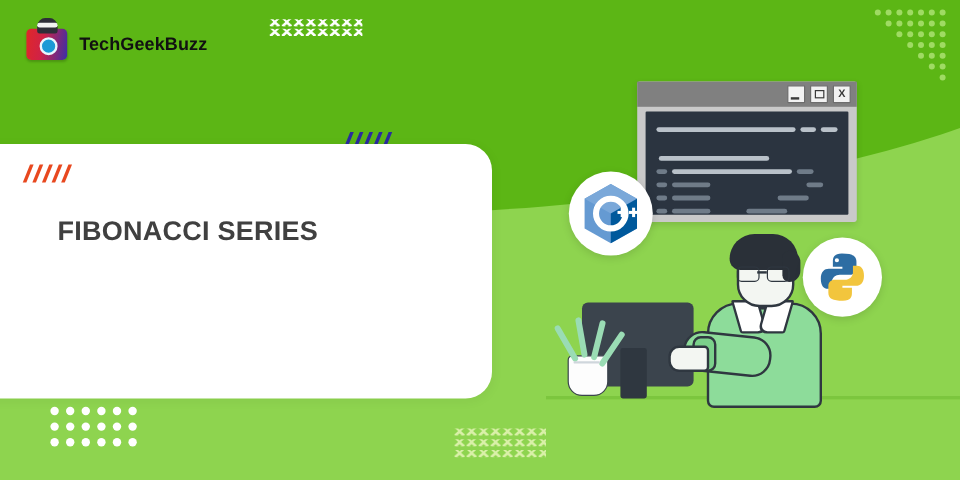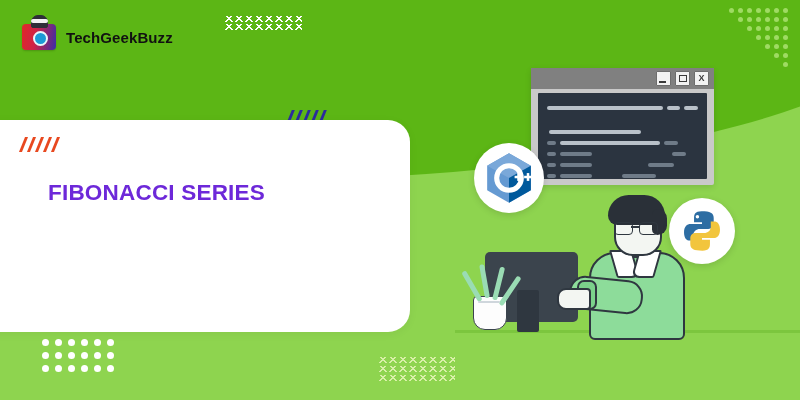--- a/index.html
+++ b/index.html
@@ -98,21 +98,21 @@
     background:#ffffff;border-radius:0 22px 22px 0;
     box-shadow:0 2px 10px rgba(0,0,0,.05);
   }
   .headline{
     position:absolute;left:48px;top:178px;width:360px;
     font-size:22.5px;font-weight:bold;line-height:1.33;
     letter-spacing:.2px;text-transform:uppercase;
   }
   .headline .l1{color:#bf1855;display:block;}
   .headline .l2{color:#2b2b9e;display:block;}
-  .headline .l3{color:#6d28d9;display:block;}
+  .headline .l3{color:#404040;display:block;}
 
   
   .illus{position:absolute;left:455px;top:0;width:345px;height:400px;}
 
   
   .win{
     position:absolute;left:76px;top:68px;width:183px;height:117px;
     background:#c9c9c9;border-radius:2px;box-shadow:0 2px 6px rgba(0,0,0,.12);
   }
   .win-bar{

